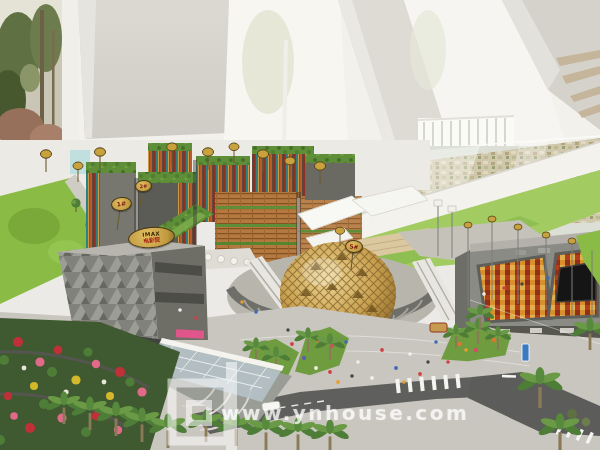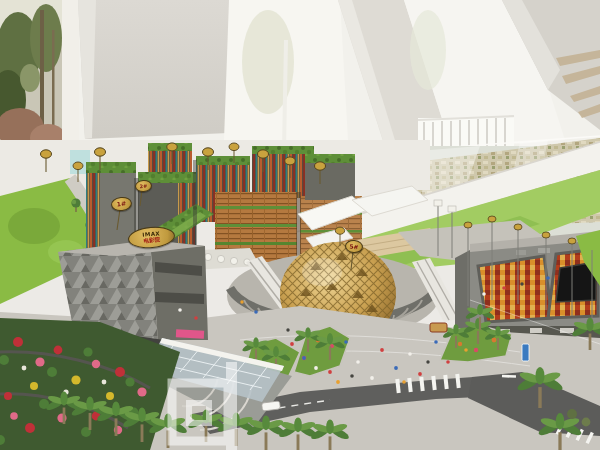--- a/index.html
+++ b/index.html
@@ -566,15 +566,16 @@
   <span class="l1">IMAX</span>
   <span class="l2">电影院</span>
 </div>
 
 <div class="wm">
   <svg width="90" height="96" style="position:absolute;left:163px;top:354px;opacity:.55">
     <rect x="9" y="29" width="56" height="58" fill="none" stroke="#ffffff" stroke-width="9"></rect>
     <rect x="26" y="49" width="20" height="20" fill="none" stroke="#ffffff" stroke-width="6"></rect>
     <rect x="63" y="8" width="11" height="88" fill="#ffffff"></rect>
   </svg>
+  <div class="wm-url">www.ynhouse.com</div>
 </div>
 
 </div>
 
 </body></html>

